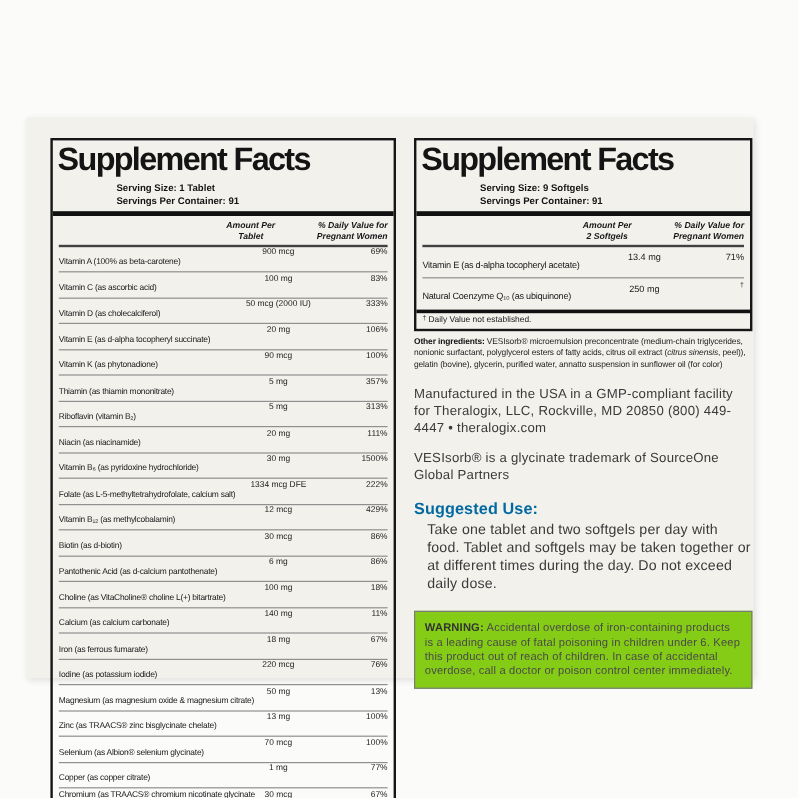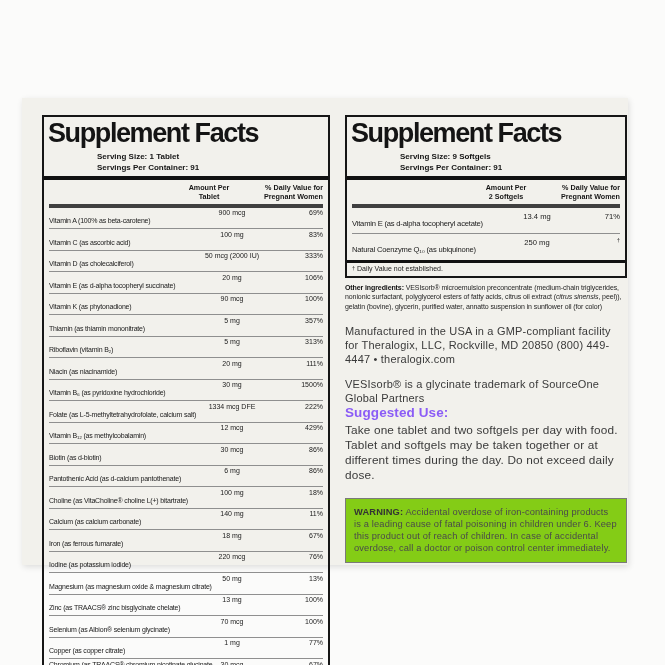--- a/index.html
+++ b/index.html
@@ -5,21 +5,21 @@
   html,body{margin:0;padding:0;}
   body{width:665px;height:665px;background:#fbfbfa;font-family:"Liberation Sans","DejaVu Sans",sans-serif;}
   .page{position:relative;width:665px;height:665px;overflow:hidden;}
   .card{position:absolute;left:22px;top:98px;width:606px;height:467px;background:#f2f1ec;box-shadow:1px 2px 6px rgba(0,0,0,0.12);}
   .col-left{position:absolute;left:20px;top:17px;width:288px;}
   .col-right{position:absolute;left:323px;top:17px;width:282px;}
   .facts-box{border:2px solid #161616;padding:2px 5px 0 5px;color:#161616;}
   .sf-title{font-weight:bold;font-size:27px;line-height:1.02;letter-spacing:-1.4px;margin:1px 0 3px -1px;color:#141414;}
   .serving{font-size:8px;font-weight:bold;line-height:1.45;color:#141414;padding-left:48px;}
   .thickbar{height:4px;background:#111;margin:2px -5px 2px -5px;}
-  .colhead{display:flex;align-items:flex-end;border-bottom:4px solid #404040;padding:1px 0 3px 0;}
+  .colhead{display:flex;align-items:flex-end;border-bottom:2px solid #404040;padding:1px 0 3px 0;font-style:italic;}
   .colhead .spacer{flex:1;}
   .ch{font-size:7.2px;font-weight:bold;line-height:1.25;white-space:pre-line;}
   .ch.amt{width:76px;text-align:center;}
   .ch.dv{width:76px;text-align:right;}
   .rows .nrow{position:relative;padding:1.5px 0 1px 0;min-height:8.8px;}
   .rows .nrow + .nrow{border-top:1px solid #8f8f8f;}
   .nname{display:inline-block;max-width:168px;font-size:7px;line-height:1.22;letter-spacing:-0.2px;color:#1a1a1a;}
   .namt{position:absolute;left:146px;top:1.5px;width:74px;text-align:center;font-size:7px;color:#1a1a1a;}
   .ndv{position:absolute;right:0;top:1.5px;font-size:7px;color:#1a1a1a;}
   
@@ -29,22 +29,22 @@
   .rows2 .namt{left:150px;width:70px;font-size:7.6px;top:4px;}
   .rows2 .ndv{font-size:7.6px;top:4px;}
   .rows2 .ndv.dagger{font-size:5.8px;top:3px;}
   .midbar{height:3px;background:#111;margin:0 -5px;}
   .footnote{font-size:7px;padding:2.5px 0 3.5px 0;color:#1a1a1a;}
   .footnote .sup{font-size:5.5px;vertical-align:top;}
   .oi{margin-top:5px;font-size:7px;line-height:1.38;color:#1f1f1f;letter-spacing:-0.1px;}
   .oi b{color:#111;}
   .manufactured{margin-top:12px;font-size:11px;line-height:1.3;color:#3a3a3a;letter-spacing:0.2px;}
   .vesisorb{margin-top:10px;font-size:11px;line-height:1.3;color:#3a3a3a;letter-spacing:0.2px;}
-  .sug-head{font-size:13.5px;font-weight:bold;color:#8b5cf6;letter-spacing:0.1px;}
-  .sug-text{margin-top:3px;font-size:11.8px;line-height:1.28;color:#3a3a3a;letter-spacing:0.15px;}
+  .sug-head{margin-top:13px;font-size:13.5px;font-weight:bold;color:#0369a1;letter-spacing:0.1px;}
+  .sug-text{margin-top:3px;font-size:11.8px;line-height:1.28;color:#3a3a3a;letter-spacing:0.15px;margin-left:11px;}
   .warnbox{margin-top:14px;border:1.5px solid #7a7a7a;background:#84cc16;padding:7px 8px;font-size:9.3px;line-height:1.32;color:#4a4a4a;letter-spacing:0.15px;}
   .warnbox b{color:#333;}
   .italic{font-style:italic;}
 </style>
 </head>
 <body>
 
 <div class="page">
   <div class="card">
 

